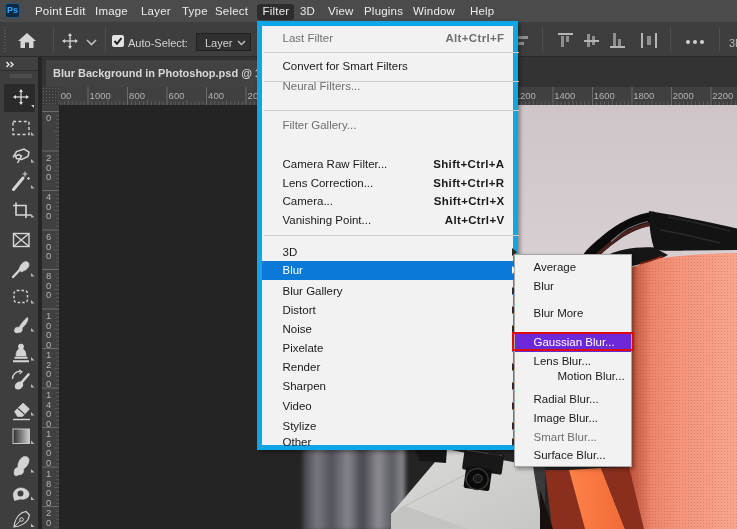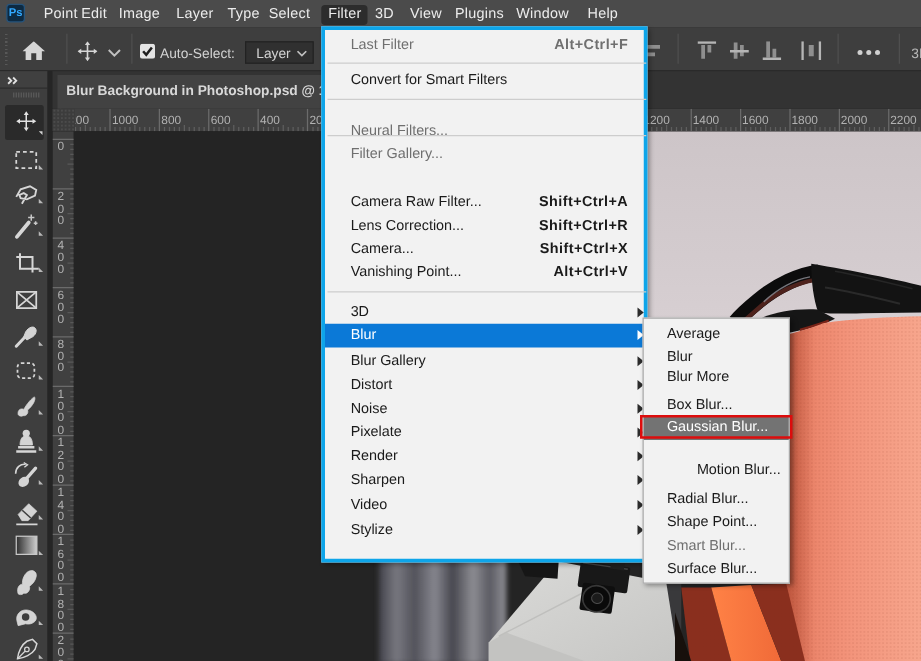--- a/index.html
+++ b/index.html
@@ -29,21 +29,21 @@
   #toolsgap { left:38px; top:57px; width:4px; height:472px; background:#252525; }
 
   
   #tabbar { left:42px; top:57px; width:695px; height:30px; background:#333333; }
   #tab { position:absolute; left:4px; top:3px; width:214px; height:27px;
          background:#424242; color:#d8d8d8; font-size:11px; font-weight:bold;
          line-height:27px; padding-left:7px; white-space:nowrap; overflow:hidden; }
 
   
   #fmenu { left:257px; top:20.5px; width:261px; height:429.5px; background:#f2f2f2;
-    border:3px solid #0ea5e9; box-shadow:2px 2px 4px rgba(0,0,0,0.38); z-index:20; }
+    border:5px solid #0ea5e9; box-shadow:2px 2px 4px rgba(0,0,0,0.38); z-index:20; }
   .mi { position:absolute; left:0; width:259px; height:19px; font-size:11.5px;
         color:#1a1a1a; }
   .mi .lab { position:absolute; left:20.5px; top:0; line-height:19px; }
   .mi .sc  { position:absolute; right:16.5px; top:0; line-height:19px; letter-spacing:0.35px;font-weight:bold; }
   .mi .arr { position:absolute; right:4px; top:5px; width:0; height:0;
      border-left:5px solid #2b2b2b; border-top:4.5px solid transparent;
      border-bottom:4.5px solid transparent; }
   .dis { color:#6f6f6f !important; }
   .msep { position:absolute; left:2px; width:255px; height:1px; background:#cdcdcd; }
 
@@ -414,21 +414,21 @@
   <div class="abs" id="fmenu">
     <div class="mi dis" style="top:3px;">
         <span class="lab">Last Filter</span>
         <span class="sc">Alt+Ctrl+F</span>
       </div>
     <div class="msep" style="top:26px;"></div>
     <div class="mi" style="top:31.5px;">
         <span class="lab">Convert for Smart Filters</span>
       </div>
     <div class="msep" style="top:55px;"></div>
-    <div class="mi dis" style="top:72px;text-align:right;">
+    <div class="mi dis" style="top:51px;text-align:right;">
         <span class="lab">Neural Filters...</span>
       </div>
     <div class="msep" style="top:84px;"></div>
     <div class="mi dis" style="top:90.5px;">
         <span class="lab">Filter Gallery...</span>
       </div>
     <div class="mi" style="top:129px;">
         <span class="lab">Camera Raw Filter...</span>
         <span class="sc">Shift+Ctrl+A</span>
       </div>
@@ -478,46 +478,50 @@
         <span class="arr"></span>
       </div>
     <div class="mi" style="top:369.5px;margin-top:22px;">
         <span class="lab">Stylize</span>
         <span class="arr"></span>
       </div>
     <div class="mi" style="top:371px;">
         <span class="lab">Video</span>
         <span class="arr"></span>
       </div>
+    <div class="mi" style="top:407.5px;">
+        <span class="lab">Other</span>
+        <span class="arr"></span>
+      </div>
   </div>
 
   <div class="abs" id="smenu">
     <div class="si" style="top:3px;">
         <span class="lab">Average</span>
       </div>
     <div class="si" style="top:21.8px;">
         <span class="lab">Blur</span>
       </div>
-    <div class="si" style="top:38px;">
+    <div class="si" style="top:49px;">
         <span class="lab">Blur More</span>
       </div>
-    <div class="si" style="top:59.5px;">
-        <span class="lab">Box Blur...</span>
-      </div>
-    <div class="si" style="top:78.3px; background:#737373; color:#fff;">
+    <div class="si" style="top:78.3px; background:#6d28d9; color:#fff;">
         <span class="lab">Gaussian Blur...</span>
+      </div>
+    <div class="si" style="top:97.2px;">
+        <span class="lab">Lens Blur...</span>
       </div>
     <div class="si" style="top:112px;margin-left:24px;">
         <span class="lab">Motion Blur...</span>
       </div>
     <div class="si" style="top:134.8px;">
         <span class="lab">Radial Blur...</span>
       </div>
     <div class="si" style="top:153.7px;">
-        <span class="lab">Shape Point...</span>
+        <span class="lab">Image Blur...</span>
       </div>
     <div class="si dis" style="top:172.5px;">
         <span class="lab">Smart Blur...</span>
       </div>
     <div class="si" style="top:191.3px;">
         <span class="lab">Surface Blur...</span>
       </div>
   </div>
 
   <div class="abs" id="redbox"></div>

